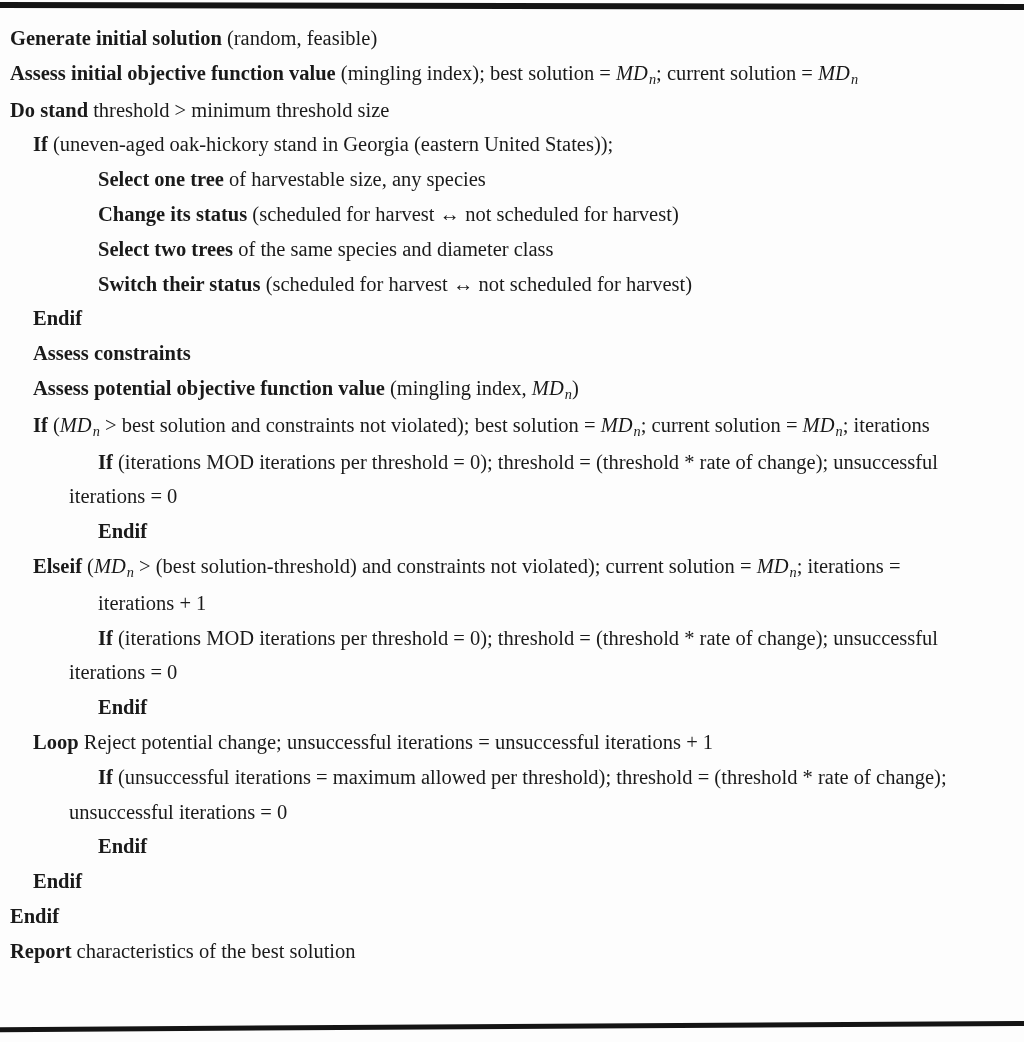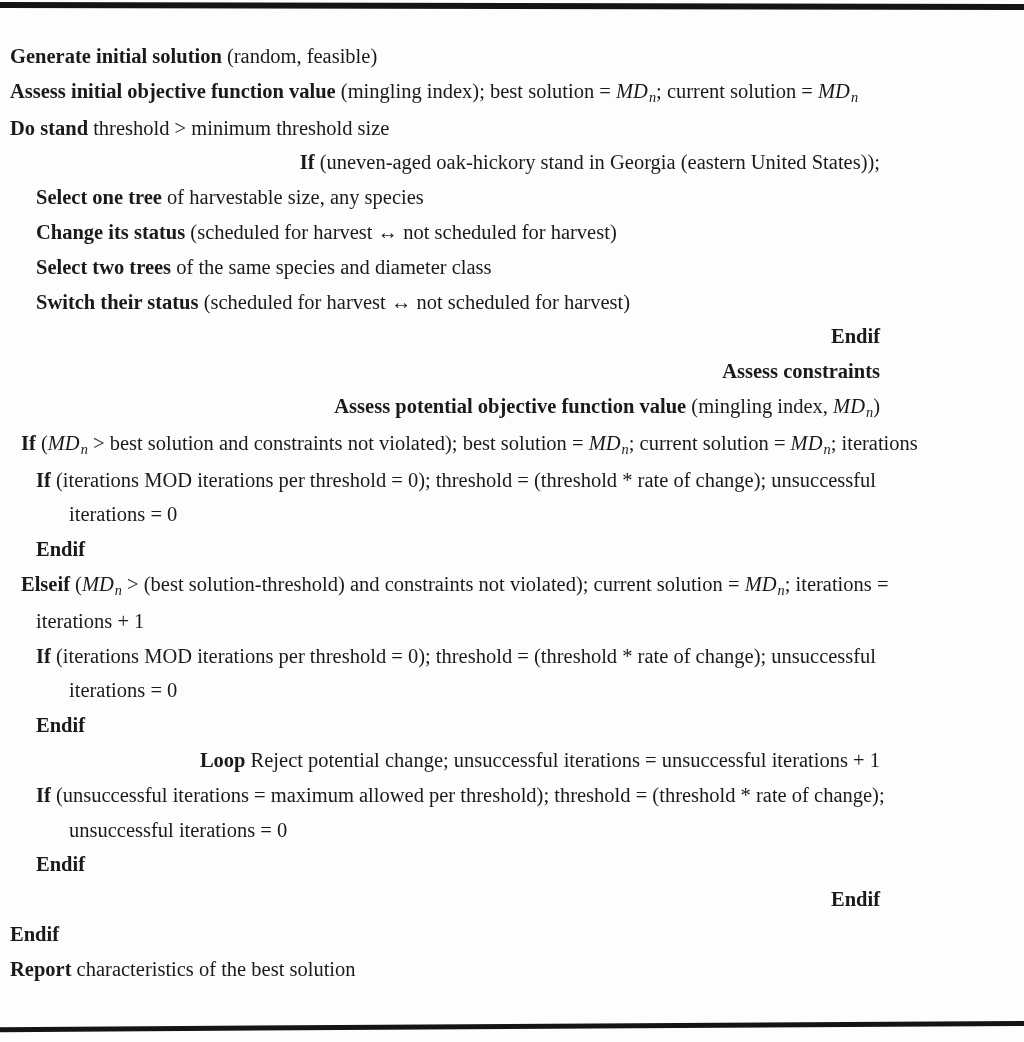--- a/index.html
+++ b/index.html
@@ -32,32 +32,32 @@
     position: absolute;
     left: 0;
     top: 1024px;
     width: 1026px;
     height: 5px;
     background: #141414;
     transform: rotate(-0.35deg);
   }
   .lines {
     position: absolute;
-    top: 39px;
+    top: 21px;
     left: 0;
     width: 880px;
   }
   .line {
     font-size: 20.5px;
     line-height: 34.8px;
     white-space: nowrap;
   }
   .ind0 { padding-left: 10px; }
-  .ind1 { padding-left: 21px; text-align: right; }
-  .ind2 { padding-left: 36px; }
+  .ind1 { padding-left: 33px; }
+  .ind2 { padding-left: 98px; }
   .ind3 { padding-left: 69px; }
   .b { font-weight: bold; }
   .var { font-style: italic; }
   .var .sub {
     font-style: italic;
     font-size: 70%;
     position: relative;
     top: 4px;
     margin-left: 1px;
   }

